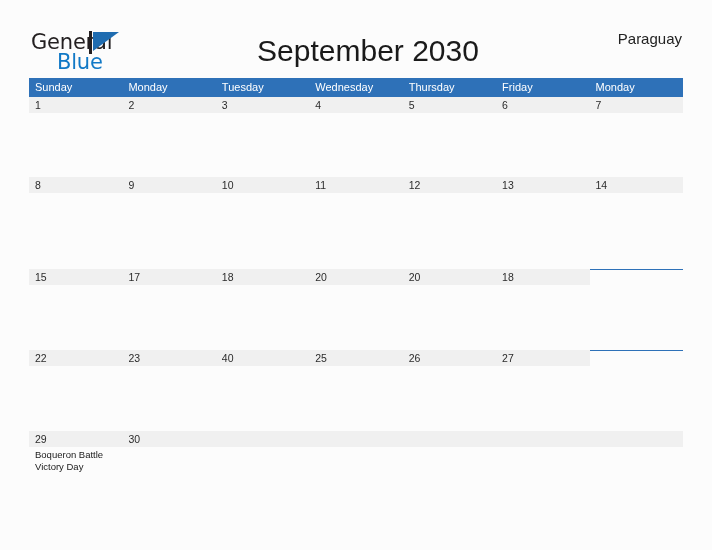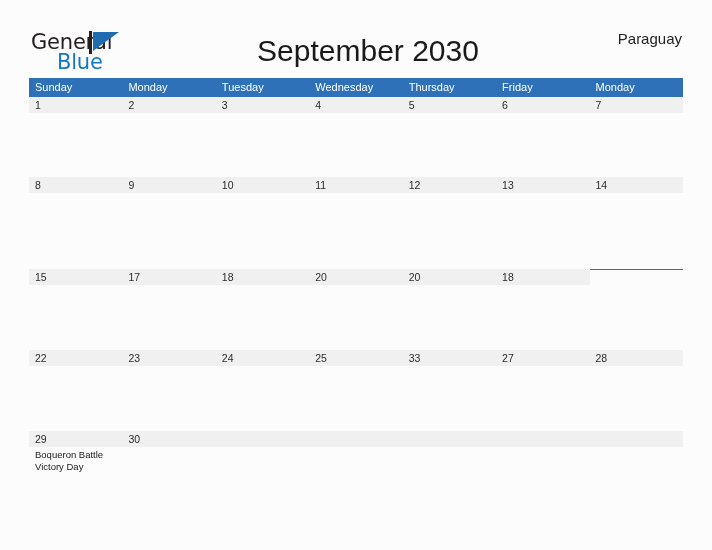--- a/index.html
+++ b/index.html
@@ -324,37 +324,33 @@
           <div class="week-inner">
             <div class="day">
               <div class="day-num">22</div>
               <div class="day-body"></div>
             </div>
             <div class="day">
               <div class="day-num">23</div>
               <div class="day-body"></div>
             </div>
             <div class="day">
-              <div class="day-num">24</div>
+              <div class="day-num">40</div>
               <div class="day-body"></div>
             </div>
             <div class="day">
               <div class="day-num">25</div>
               <div class="day-body"></div>
             </div>
             <div class="day">
-              <div class="day-num">33</div>
+              <div class="day-num">26</div>
               <div class="day-body"></div>
             </div>
             <div class="day">
               <div class="day-num">27</div>
-              <div class="day-body"></div>
-            </div>
-            <div class="day">
-              <div class="day-num">28</div>
               <div class="day-body"></div>
             </div>
           </div>
         </div>
         <div class="week w4">
           <div class="week-rule"></div>
           <div class="week-inner">
             <div class="day">
               <div class="day-num">29</div>
               <div class="day-body">

